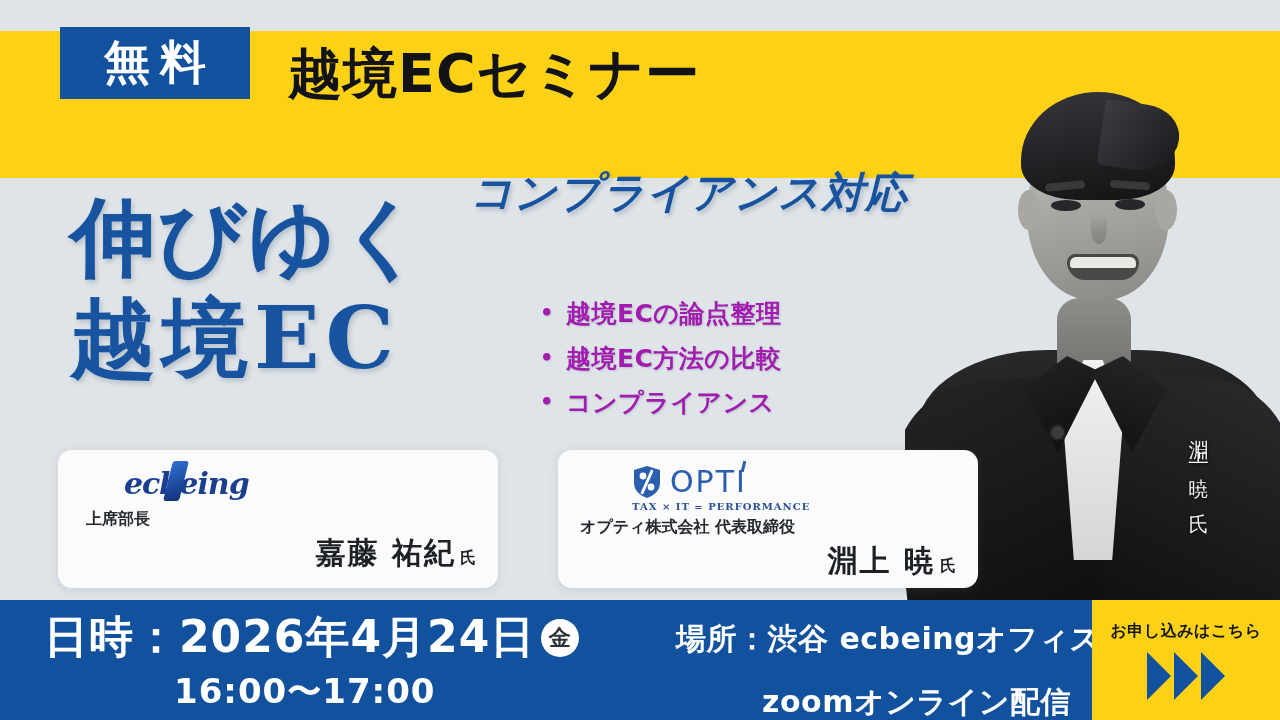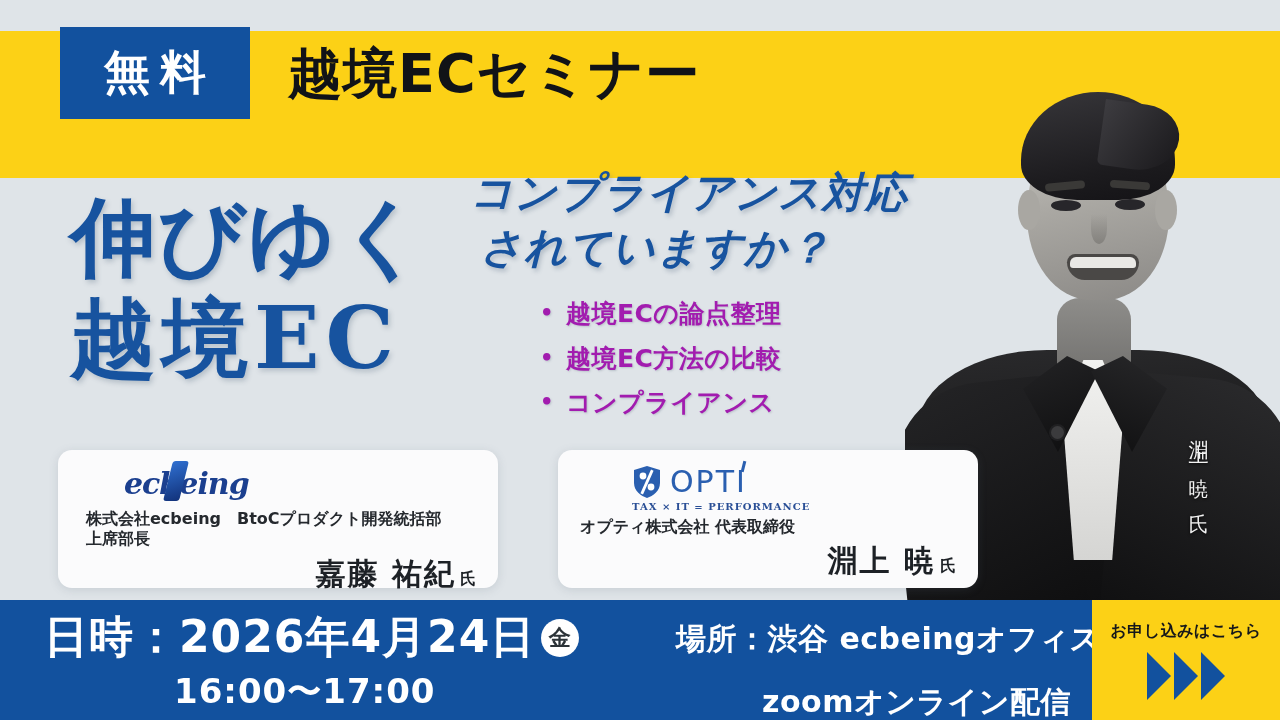--- a/index.html
+++ b/index.html
@@ -13,21 +13,21 @@
     background:#dfe4e8;
     overflow:hidden;
   }
 
   
   .yellow-band {
     position:absolute; left:0; top:31px; width:1280px; height:147px;
     background:#fcd116;
   }
   .badge-free {
-    position:absolute; left:60px; top:27px; width:190px; height:92px;
+    position:absolute; left:60px; top:27px; width:190px; height:72px;
     background:#12519e;
     display:flex; align-items:center; justify-content:center;
   }
   .badge-free span {
     color:#ffffff; font-size:46px; font-weight:bold;
     letter-spacing:10px; text-indent:10px;
     font-family:"DejaVu Sans","Liberation Sans",sans-serif;
   }
   .band-title {
     position:absolute; left:288px; top:38px;
@@ -277,21 +277,20 @@
 
   <div class="band-title">越境ECセミナー</div>
 
   <div class="headline">
     <div class="l1">伸びゆく</div>
     <div class="l2">越境EC</div>
   </div>
 
   <div class="sub-hand">
     <span class="s1">コンプライアンス対応</span>
-    <span class="s2">されていますか？</span>
   </div>
 
   <ul class="bullets">
     <li>越境ECの論点整理</li>
     <li>越境EC方法の比較</li>
     <li>コンプライアンス</li>
   </ul>
 
   <div class="photo">
     <div class="ph-body"></div>
@@ -317,21 +316,20 @@
     <div class="ph-mic"></div>
   </div>
 
   <div class="vname">淵上 暁 氏</div>
 
   <div class="card card-left">
     <div class="logo-ecbeing">
       <span>ecbeing</span>
       <span class="swoosh"></span>
     </div>
-    <div class="card-org">株式会社ecbeing　BtoCプロダクト開発統括部</div>
     <div class="card-org">上席部長</div>
     <div class="card-name">
       <span>嘉藤 祐紀</span><span class="hon">氏</span>
     </div>
   </div>
 
   <div class="card card-right">
     <div class="opti-wrap">
       <svg class="opti-shield" viewBox="0 0 30 34">
         <path d="M15 1 L28 5 V18 C28 26 21 31 15 33 C9 31 2 26 2 18 V5 Z" fill="#2a5fb0"></path>

